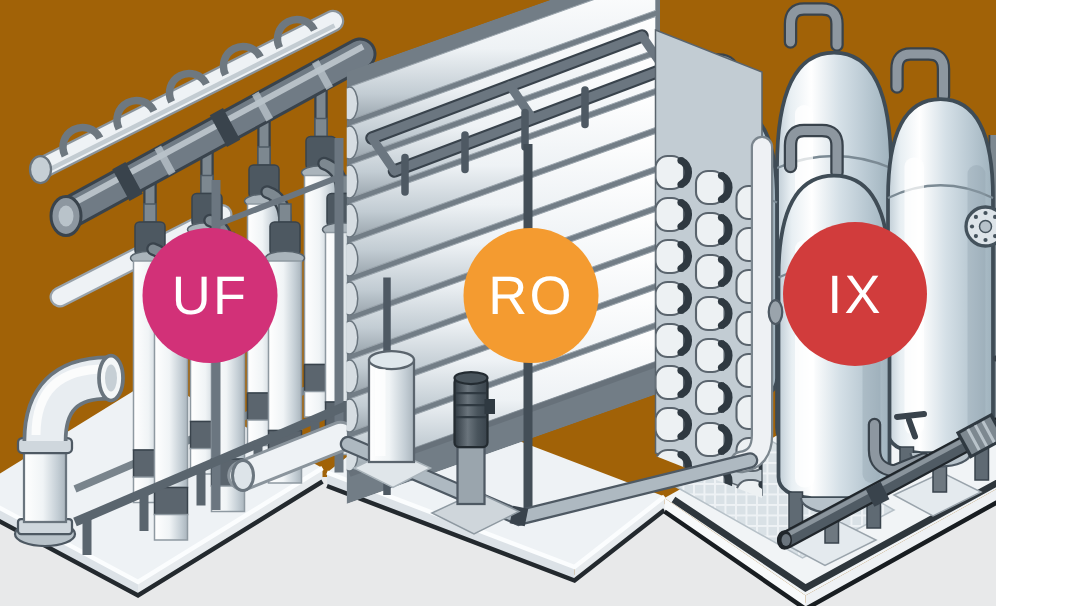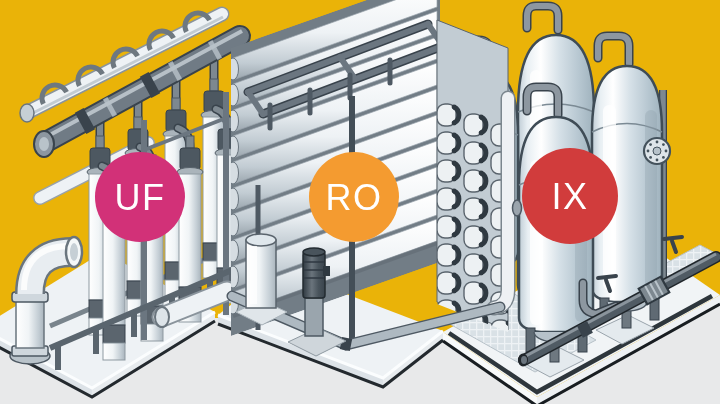--- a/index.html
+++ b/index.html
@@ -1,16 +1,16 @@
 <!DOCTYPE html>
 <html><head>
 <meta charset="utf-8">
 <style>
   html,body{margin:0;padding:0;background:#ffffff;}
-  .stage{position:relative;width:720px;height:404px;overflow:hidden;background:#eab308;
+  .stage{position:relative;width:664px;height:404px;overflow:hidden;background:#a16207;
          font-family:"Liberation Sans",sans-serif;}
   svg{display:block;}
   .badge-label{font-size:36px;font-weight:400;letter-spacing:1.5px;
                font-family:"Liberation Sans",sans-serif;}
 </style>
 </head>
 <body>
 
 <div class="stage">
 <svg width="720" height="404" viewBox="0 0 720 404">

